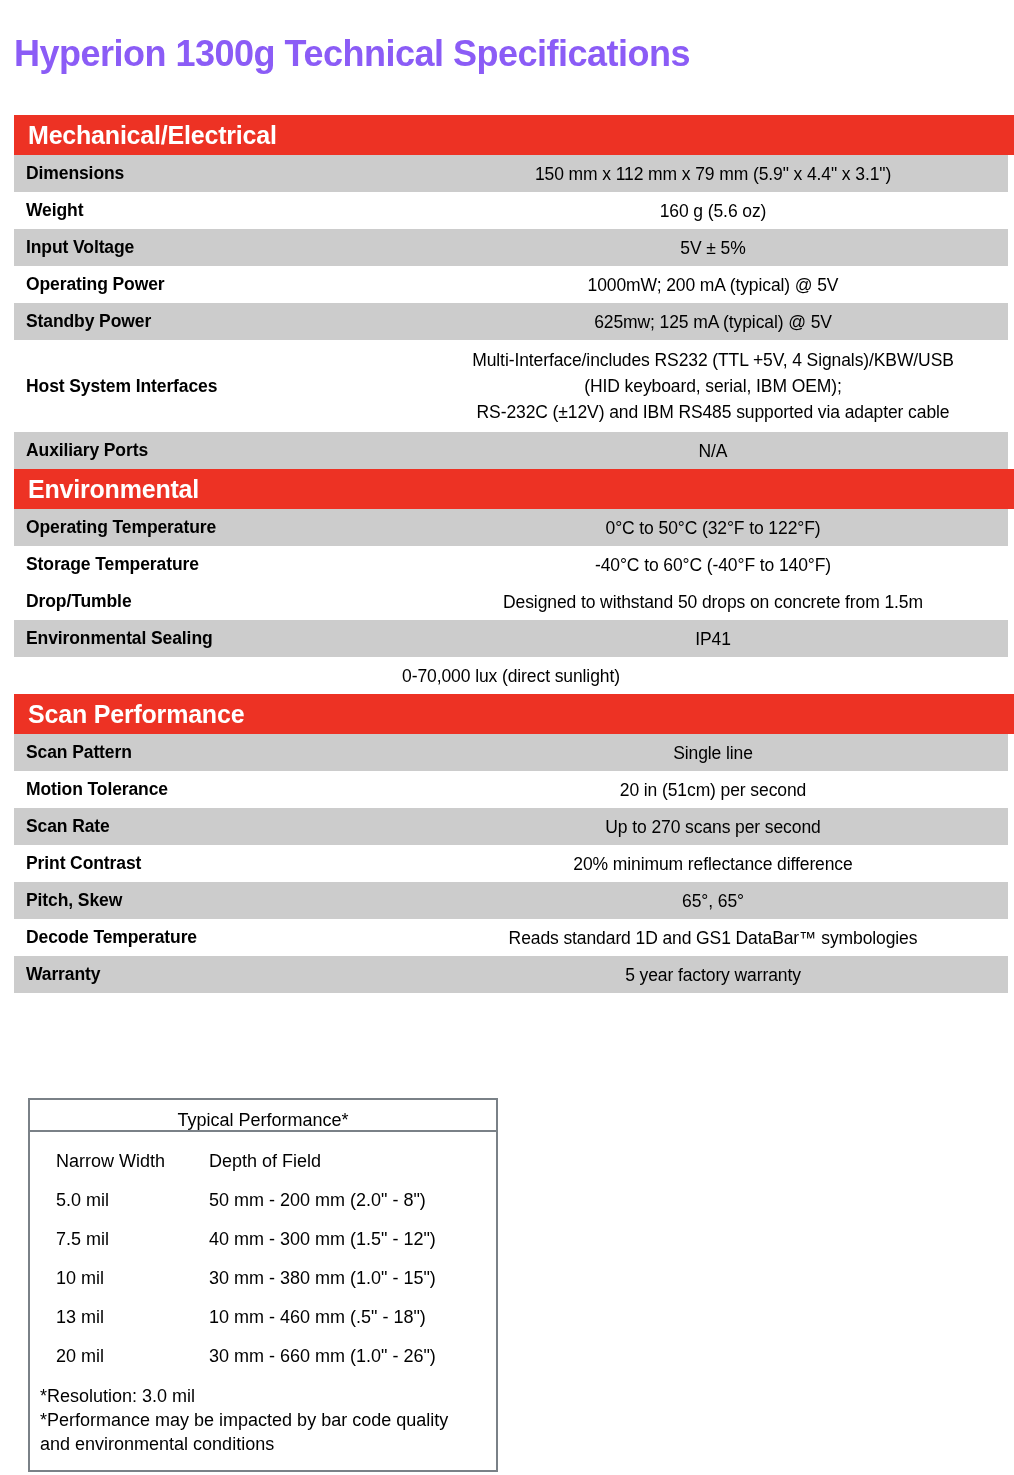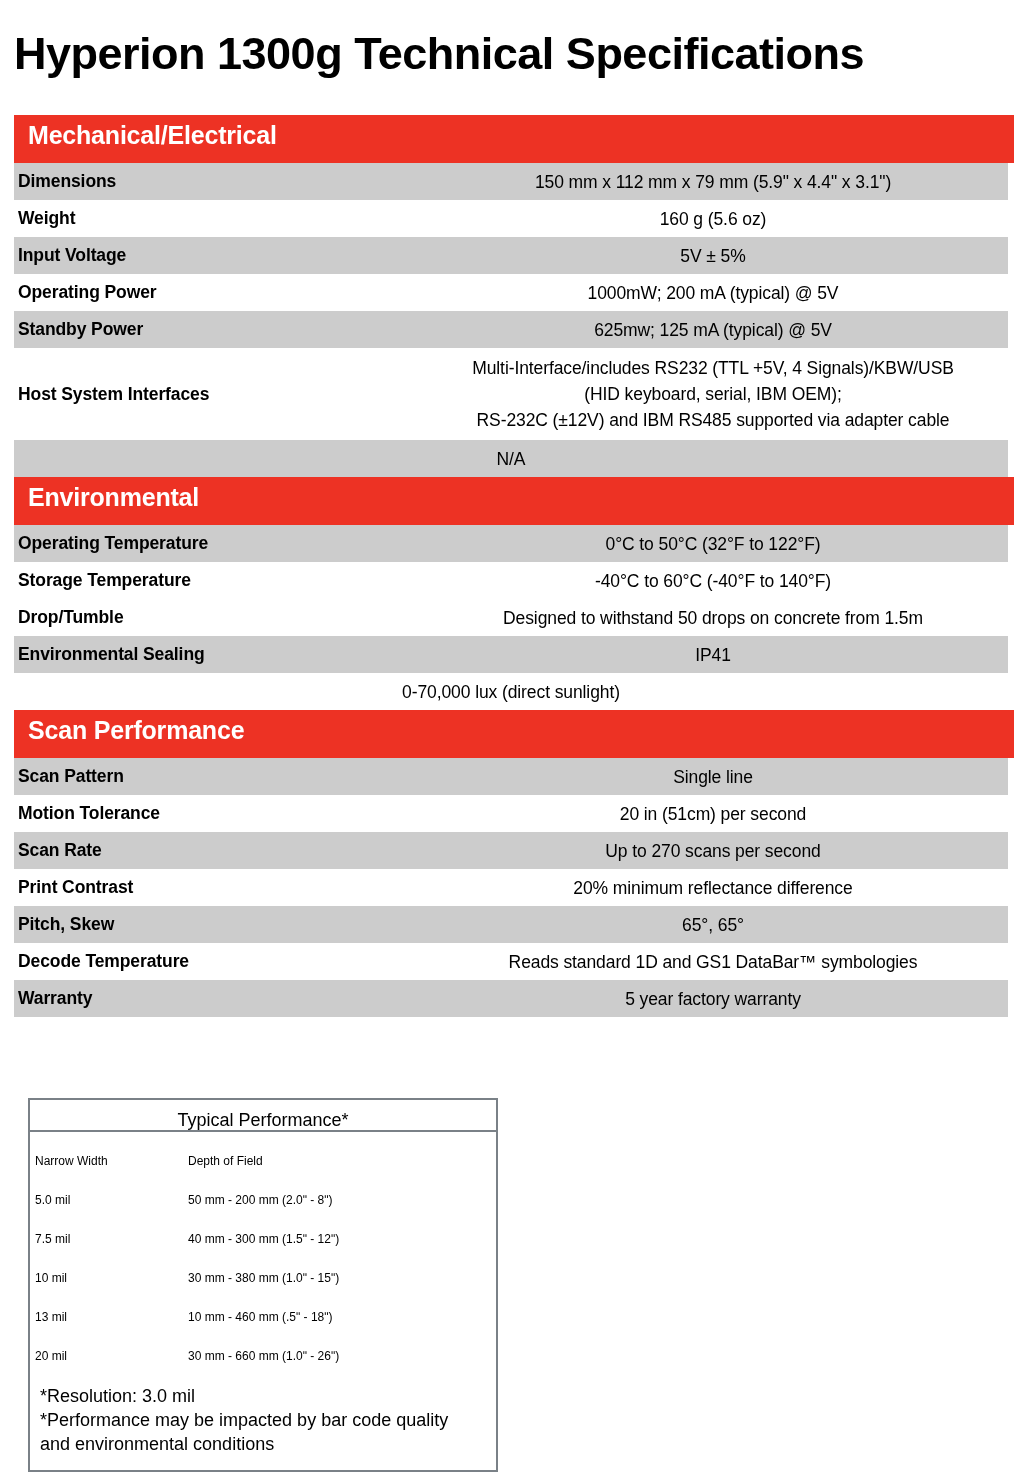--- a/index.html
+++ b/index.html
@@ -21,43 +21,43 @@
     height: 1475px;
     position: relative;
     box-sizing: border-box;
   }
 
   
   .doc-title {
     position: absolute;
     left: 14px;
     top: 26px;
-    font-size: 45px;
+    font-size: 36px;
     font-weight: bold;
     letter-spacing: -0.5px;
     line-height: 56px;
     white-space: nowrap;
-    color: #000000;
+    color: #8b5cf6;
   }
 
   
   .spec-table {
     position: absolute;
     left: 0;
     top: 115px;
     width: 1014px;
   }
 
   .section-header {
     background: #ED3224;
     color: #ffffff;
     font-size: 25px;
     font-weight: bold;
     line-height: 40px;
-    height: 48px;
+    height: 40px;
     padding-left: 14px;
     margin-left: 14px;
     box-sizing: border-box;
     letter-spacing: -0.2px;
   }
 
   .spec-row {
     display: flex;
     align-items: center;
     min-height: 37px;
@@ -67,21 +67,21 @@
   }
   .spec-row.shaded { background: #CCCCCC; }
   .spec-row.plain  { background: #ffffff; }
   .spec-row.tall   { min-height: 92px; }
 
   .spec-label {
     width: 404px;
     flex: 0 0 404px;
     font-size: 17.5px;
     font-weight: bold;
-    padding-left: 4px;
+    padding-left: 12px;
     box-sizing: border-box;
     line-height: 21px;
     letter-spacing: -0.1px;
   }
   .spec-value {
     flex: 1 1 auto;
     font-size: 17.5px;
     font-weight: normal;
     line-height: 26px;
     letter-spacing: -0.1px;
@@ -104,24 +104,24 @@
     line-height: 40px;
     height: 32px;
     border-bottom: 2px solid #7A8187;
     box-sizing: border-box;
   }
   .perf-body {
     padding: 10px 0 12px 0;
   }
   .perf-row {
     display: flex;
-    font-size: 12px;
+    font-size: 18px;
     line-height: 39px;
     height: 39px;
-    padding-left: 5px;
+    padding-left: 26px;
     box-sizing: border-box;
   }
   .perf-c1 { width: 153px; flex: 0 0 153px; }
   .perf-c2 { flex: 1 1 auto; white-space: nowrap; }
   .perf-note {
     font-size: 18px;
     line-height: 24px;
     padding: 8px 22px 2px 10px;
   }
   .perf-note div { white-space: nowrap; }
@@ -168,20 +168,21 @@
       </div>
       <div class="spec-row plain tall">
         <div class="spec-label">Host System Interfaces</div>
         <div class="spec-value">
           <span class="vline">Multi-Interface/includes RS232 (TTL +5V, 4 Signals)/KBW/USB</span>
           <span class="vline"> (HID keyboard, serial, IBM OEM);</span>
           <span class="vline">RS-232C (±12V) and IBM RS485 supported via adapter cable</span>
         </div>
       </div>
       <div class="spec-row shaded">
+        <div class="spec-label">Auxiliary Ports</div>
         <div class="spec-value">
           <span class="vline">N/A</span>
         </div>
       </div>
       <div class="section-header">Environmental</div>
       <div class="spec-row shaded">
         <div class="spec-label">Operating Temperature</div>
         <div class="spec-value">
           <span class="vline">0°C to 50°C (32°F to 122°F)</span>
         </div>

